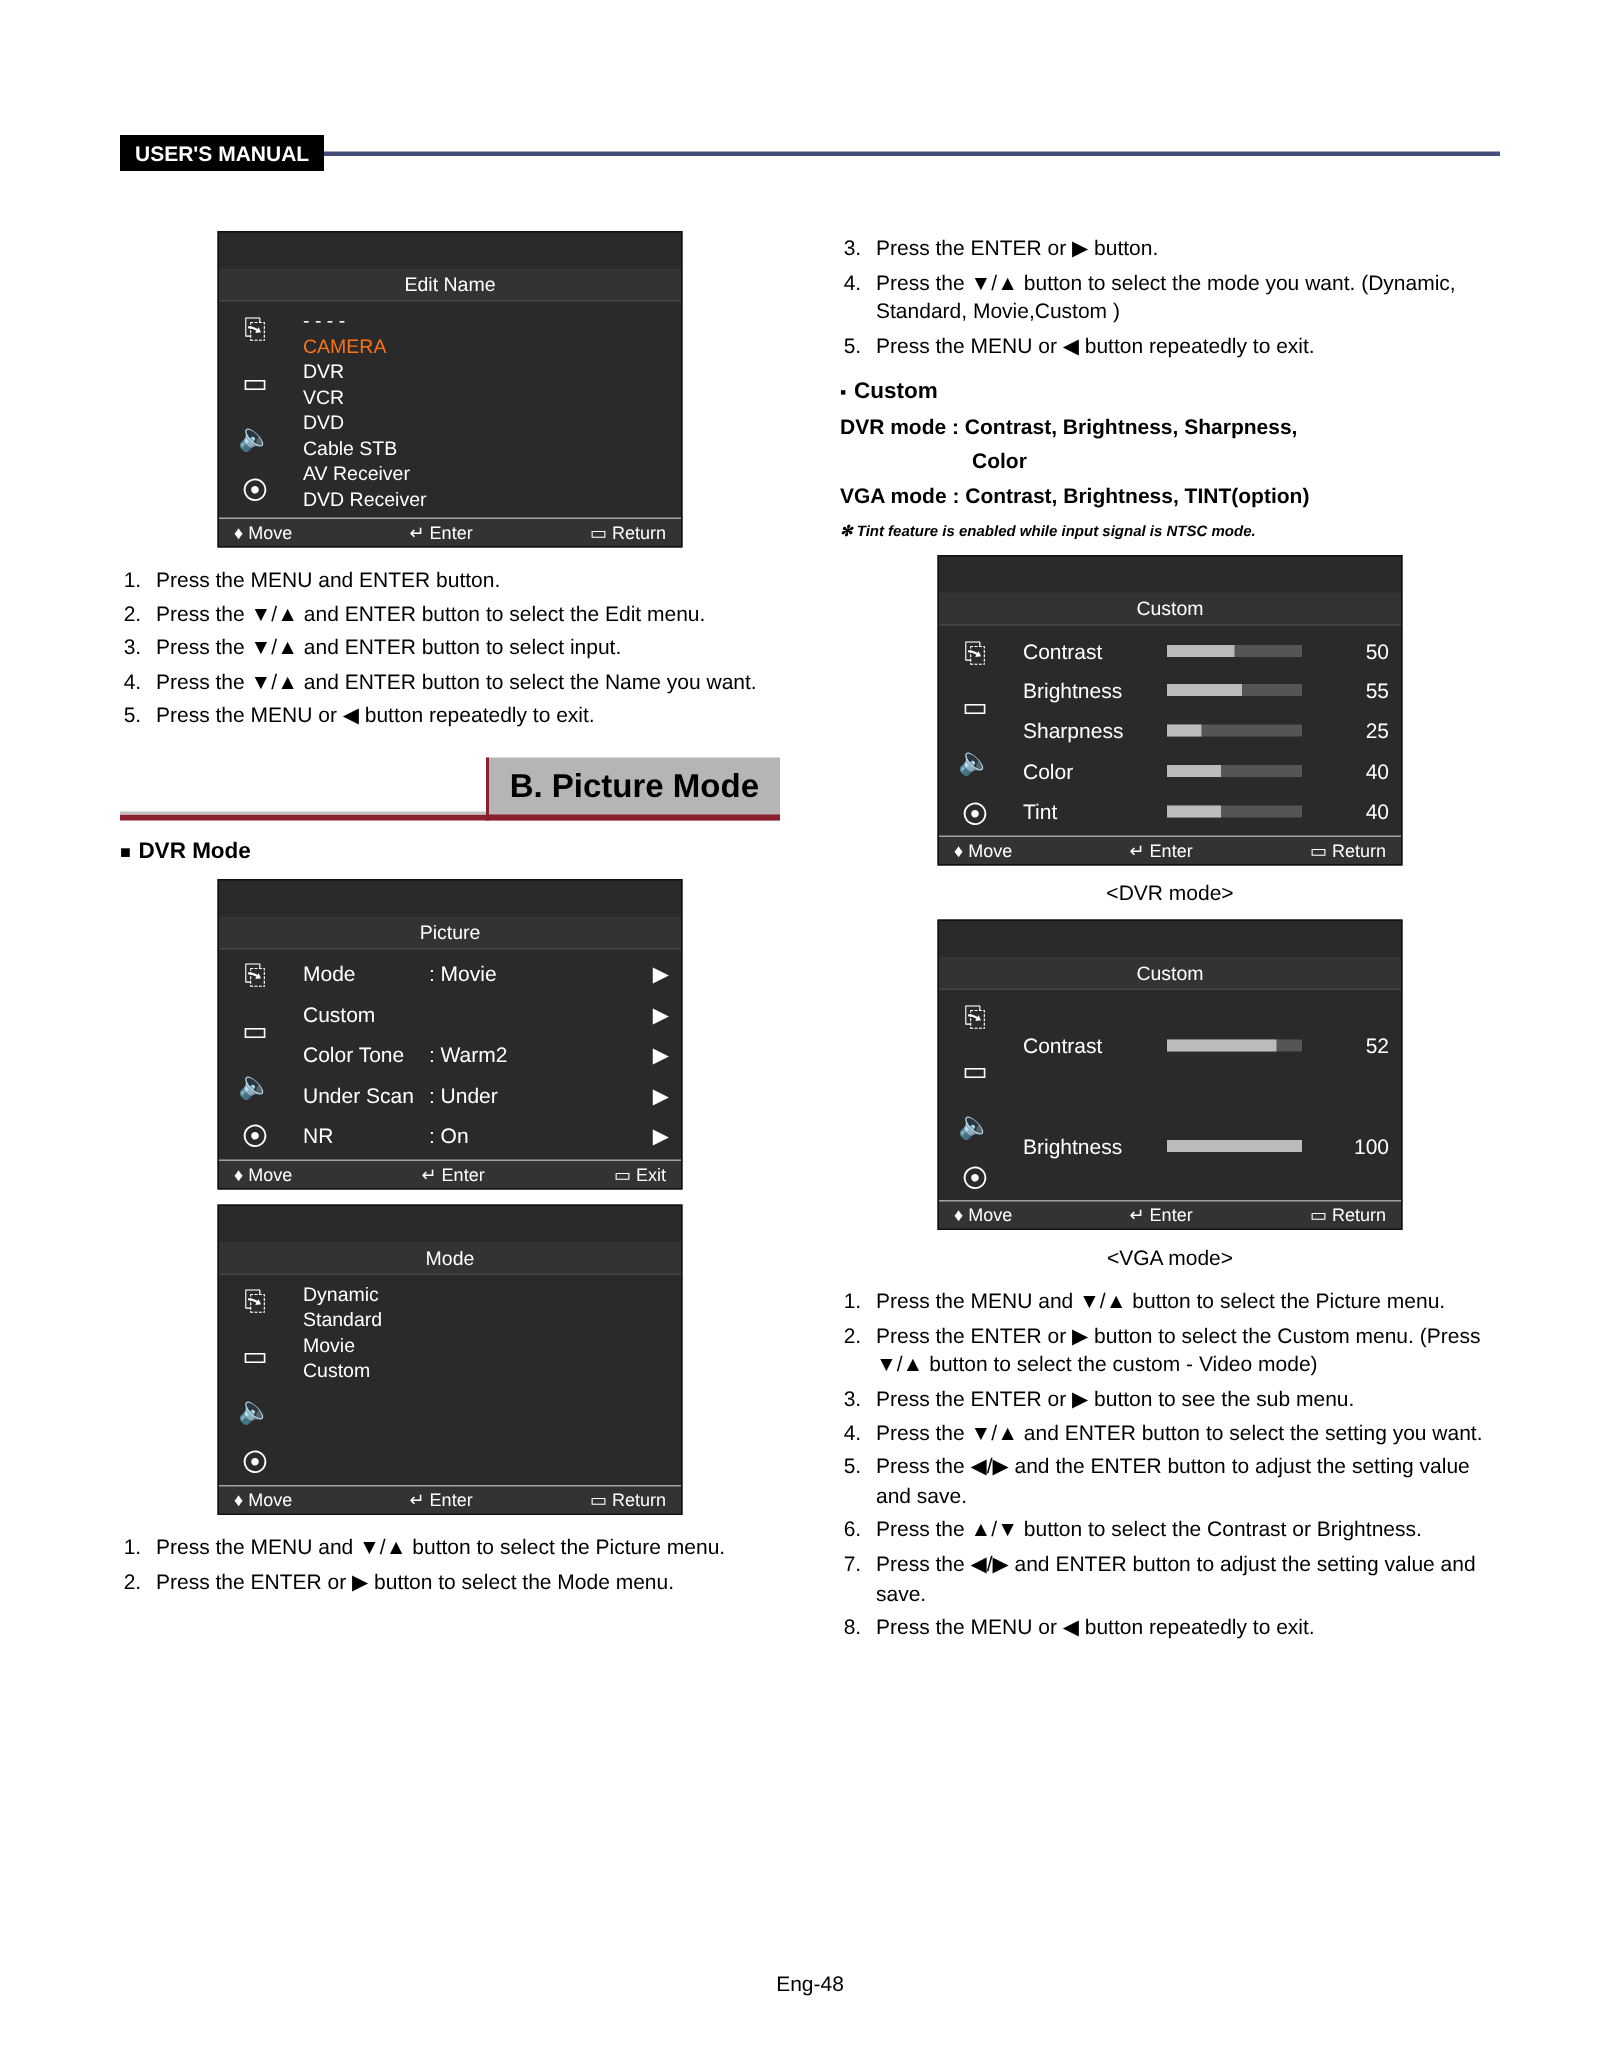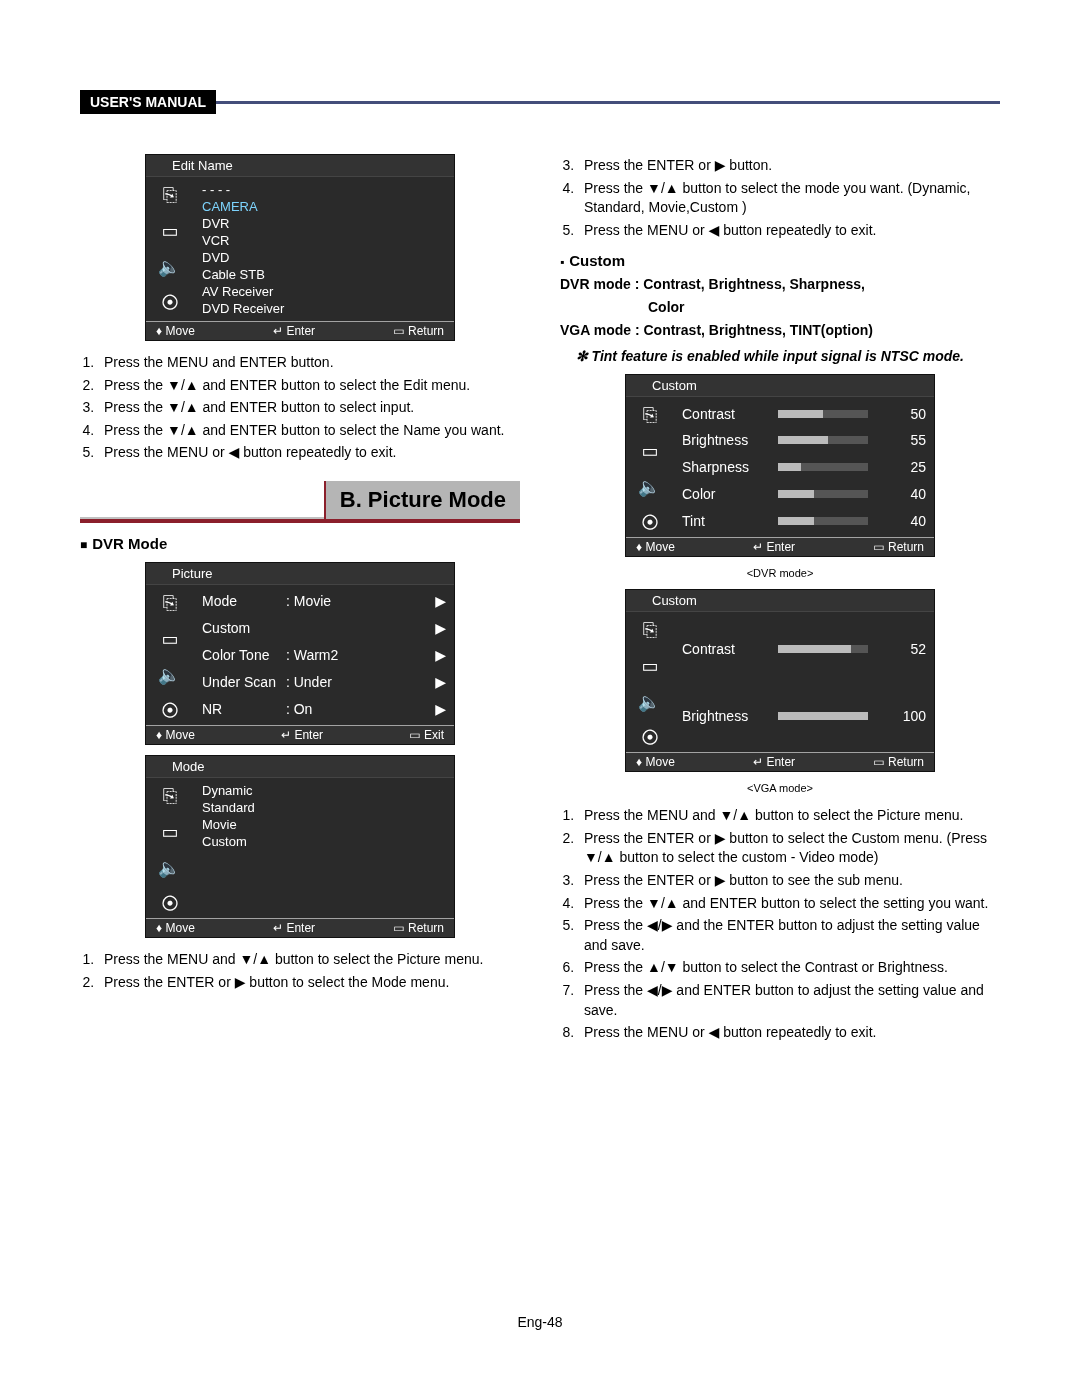--- a/index.html
+++ b/index.html
@@ -4,41 +4,41 @@
 <style>
   * { margin: 0; padding: 0; box-sizing: border-box; }
   body { background: #fff; font-family: Arial, sans-serif; display: flex; justify-content: center; }
   .page { width: 1080px; height: 1360px; background: #fff; padding: 90px 80px 30px 80px; position: relative; }
   .header-bar { display: flex; align-items: center; margin-bottom: 30px; }
   .header-label { background: #000; color: #fff; font-size: 14px; font-weight: bold; padding: 4px 10px; }
   .header-line { flex: 1; height: 3px; background: #444e7a; }
   .columns { display: flex; gap: 40px; }
   .col { flex: 1; }
   .osd { background: #2a2a2a; color: #fff; font-size: 14px; border: 1px solid #111; margin: 10px auto 10px auto; width: 310px; }
-  .osd-header { text-align: left; padding: 3px 26px; font-size: 13px; border-bottom: 1px solid #444; background:#333;}
+  .osd-header { text-align: center; padding: 3px 26px; font-size: 13px; border-bottom: 1px solid #444; background:#333;margin-top:24px;}
   .osd-body { display: flex; min-height: 120px; }
   .osd-icons { width: 48px; display: flex; flex-direction: column; justify-content: flex-start; align-items: center; padding-top: 4px; gap: 8px;}
   .osd-icons .ico { width: 36px; height: 28px; display: flex; align-items: center; justify-content: center; font-size: 18px;}
   .osd-content { flex: 1; padding: 4px 8px; }
   .slider { width: 90px; height: 8px; background: #555; position: relative; margin: 0 6px;}
   .slider .fill { position: absolute; left:0; top:0; bottom:0; background:#bbb;}
   .osd-footer { display: flex; justify-content: space-between; padding: 2px 10px; border-top: 1px solid #a3a3a3; font-size: 12px; background:#333;}
   .osd-list-item { padding: 1px 0; font-size: 13px;}
-  .osd-list-item.sel { color: #7dd3fc; }
-  .caption { text-align: center; font-size: 11px; margin-top: 2px; }
+  .osd-list-item.sel { color: #f97316; }
+  .caption { text-align: center; font-size: 14px; margin-top: 2px; }
   .instructions { font-size: 14px; margin: 12px 0 12px 18px; }
   .instructions li { margin-bottom: 3px; line-height: 1.4; padding-left: 6px;}
   .section-head { display: flex; align-items: stretch; margin: 18px 0 12px 0;}
   .section-underline { flex:1; border-bottom: 4px solid #8b1f2b; display:flex; align-items:flex-end;}
   .section-underline .inner-line{ flex:1; height:18px; border-bottom:2px solid #c0c0c0;}
   .section-title { background:#b5b5b5; padding: 6px 14px; font-size: 22px; font-weight: bold; border-left:2px solid #8b1f2b; border-bottom:4px solid #8b1f2b;}
   .bullet-line { font-size: 15px; font-weight: bold; margin: 6px 0;}
   .bullet-line .sq { font-size: 12px; margin-right: 5px; vertical-align: middle;}
   .bold-note { font-size: 14px; font-weight: bold; margin: 3px 0 3px 0; line-height: 1.4;}
-  .italic-note { font-style: italic; font-weight: bold; font-size: 14px; margin: 8px 16px;}
+  .italic-note { font-style: italic; font-weight: bold; font-size: 10px; margin: 8px 0;}
   .pagenum { position: absolute; bottom: 30px; left: 0; right: 0; text-align: center; font-size: 14px;}
   .sym { font-family: Arial, sans-serif; }
   .osd-content.grid { display: grid; grid-template-columns: 1fr auto auto; gap: 2px 22px; align-items: center; padding:4px 8px;}
   .osd-content.grid .val { text-align: right; min-width: 30px;}
   .osd3col { display: grid; grid-template-columns: auto 1fr auto; gap: 2px 10px; align-items: center;}
 </style>
 </head>
 <body>
 
 <div class="page">

